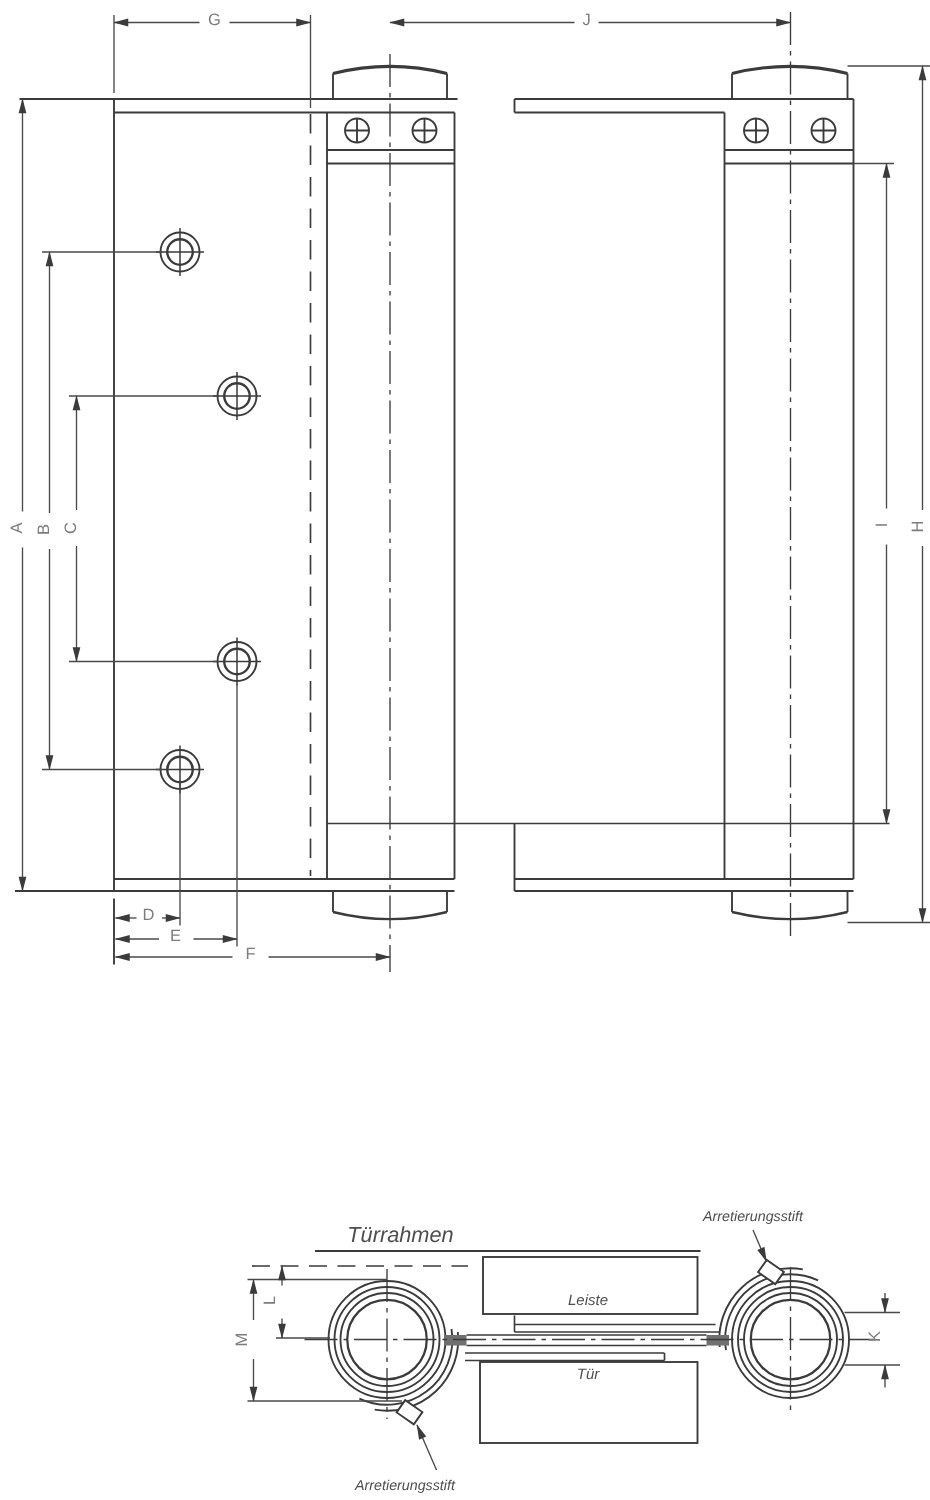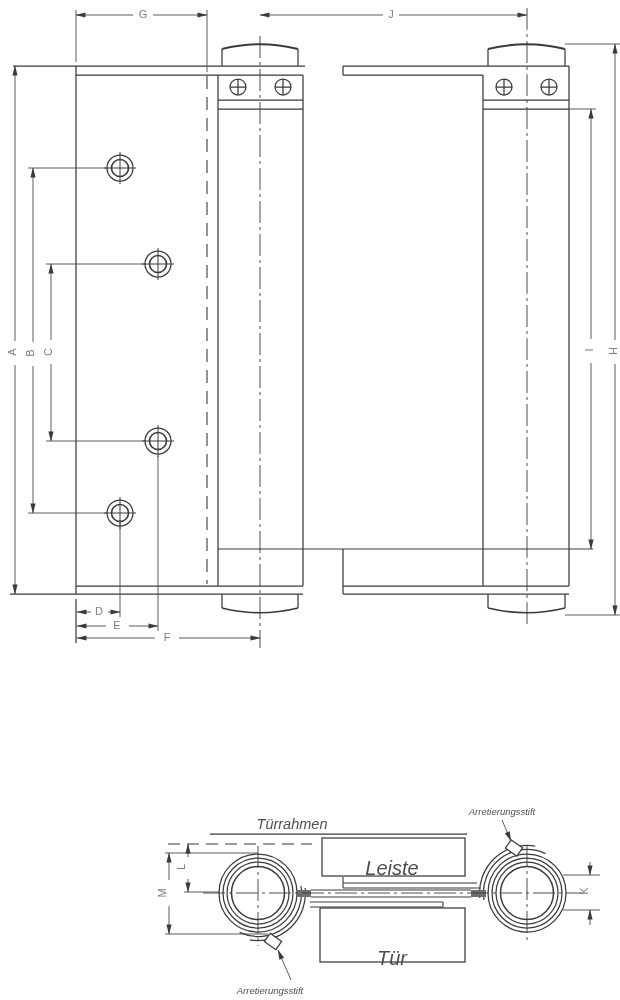--- a/index.html
+++ b/index.html
@@ -4,21 +4,21 @@
 <style>
   html,body{margin:0;padding:0;background:#fff;}
   .canvas{position:relative;width:620px;height:1000px;background:#fff;overflow:hidden;
           font-family:"Liberation Sans", sans-serif;}
   .canvas svg{position:absolute;left:0;top:0;}
   .lbl{position:absolute;transform:translate(-50%,-50%);white-space:nowrap;
        font-family:"Liberation Sans", sans-serif;line-height:1;}
   .lbl.rot{transform:translate(-50%,-50%) rotate(-90deg);}
   .dim{font-size:11px;color:#7d7d7d;}
   .de{color:#4e4e4e;font-style:italic;}
-  .de.big{font-size:20px;}
+  .de.big{font-size:10px;}
   .de.mid{font-size:14.5px;}
   .de.small{font-size:9.5px;}
 </style>
 </head>
 <body>
 
 <div class="canvas">
 
   <svg width="620" height="1000" viewBox="0 0 620 1000">
     <defs>
@@ -183,19 +183,19 @@
   <div class="lbl dim" style="left:99px;top:611px;">D</div>
   <div class="lbl dim" style="left:117px;top:625px;">E</div>
   <div class="lbl dim" style="left:167px;top:637px;">F</div>
   <div class="lbl dim rot" style="left:589px;top:350px;">I</div>
   <div class="lbl dim rot" style="left:613px;top:351px;">H</div>
 
   <div class="lbl dim rot" style="left:162px;top:893px;">M</div>
   <div class="lbl dim rot" style="left:181px;top:867px;">L</div>
   <div class="lbl dim rot" style="left:584px;top:891px;">K</div>
 
-  <div class="lbl de mid" style="left:292px;top:824px;">Türrahmen</div>
+  <div class="lbl de mid" style="left:267px;top:824px;">Türrahmen</div>
   <div class="lbl de big" style="left:392px;top:868px;">Leiste</div>
-  <div class="lbl de big" style="left:392px;top:958px;">Tür</div>
+  <div class="lbl de big" style="left:392px;top:917px;">Tür</div>
   <div class="lbl de small" style="left:502px;top:812px;">Arretierungsstift</div>
   <div class="lbl de small" style="left:270px;top:991px;">Arretierungsstift</div>
 
 </div>
 
 </body></html>

